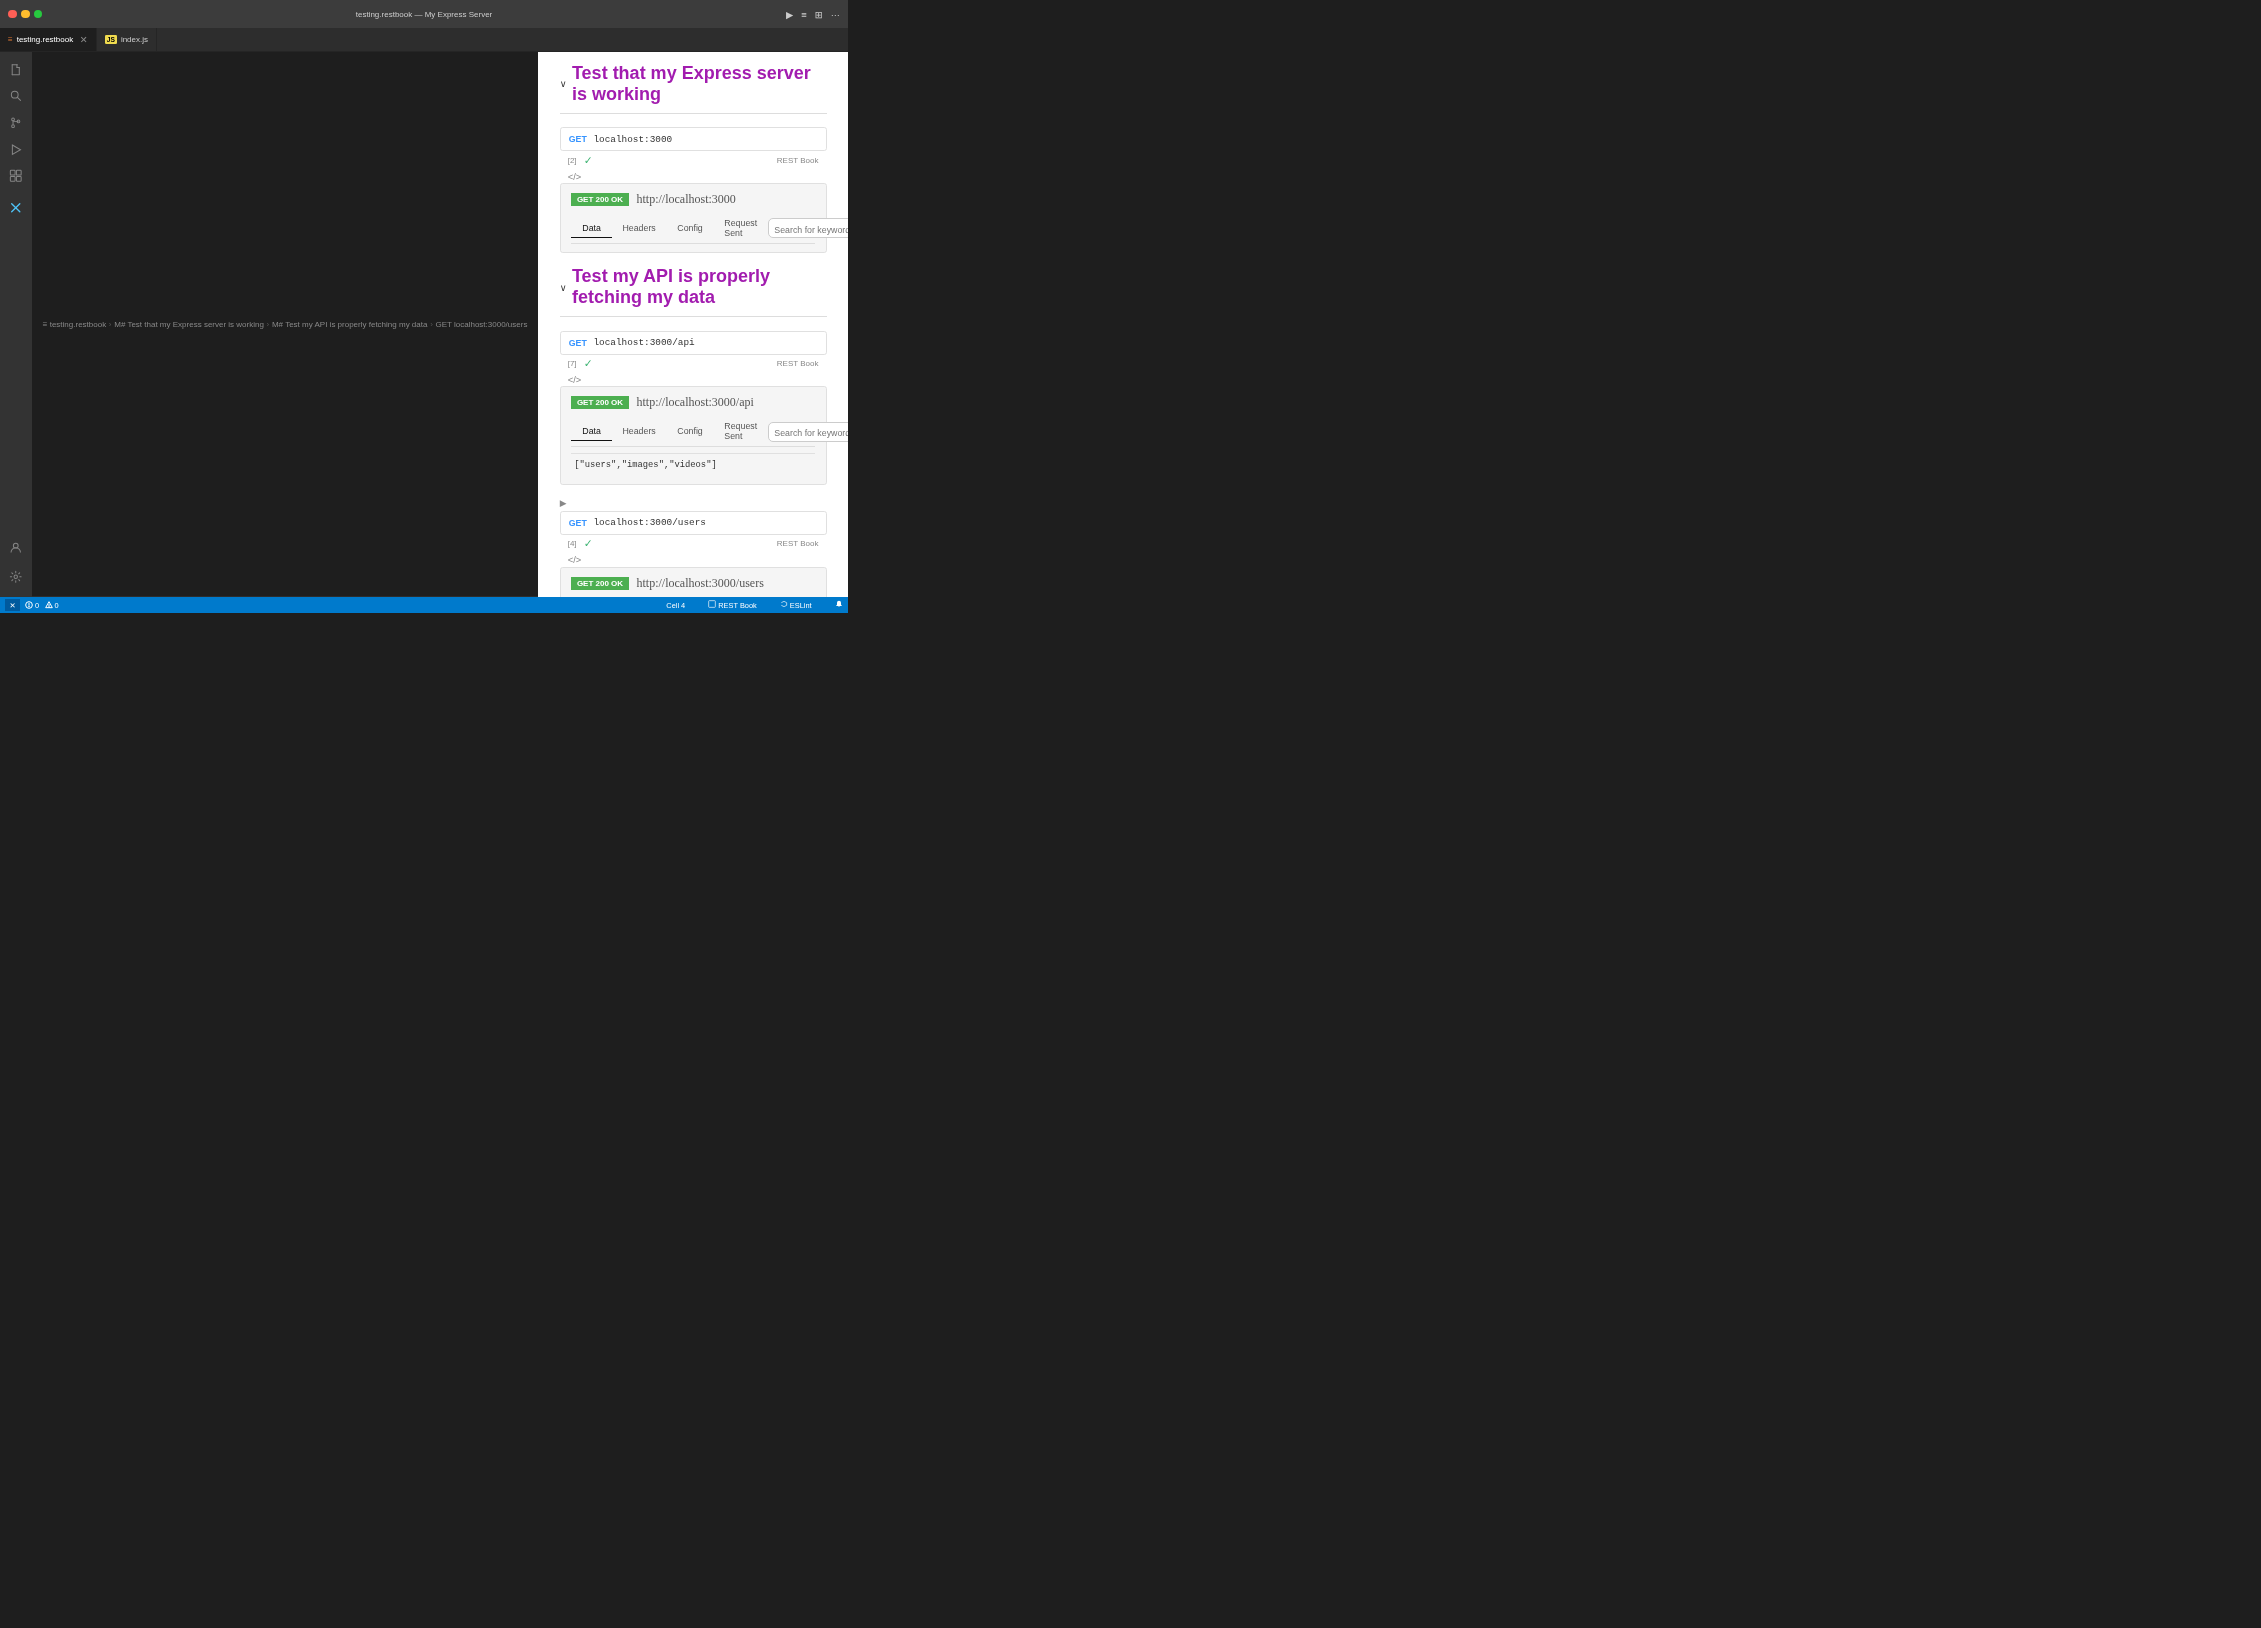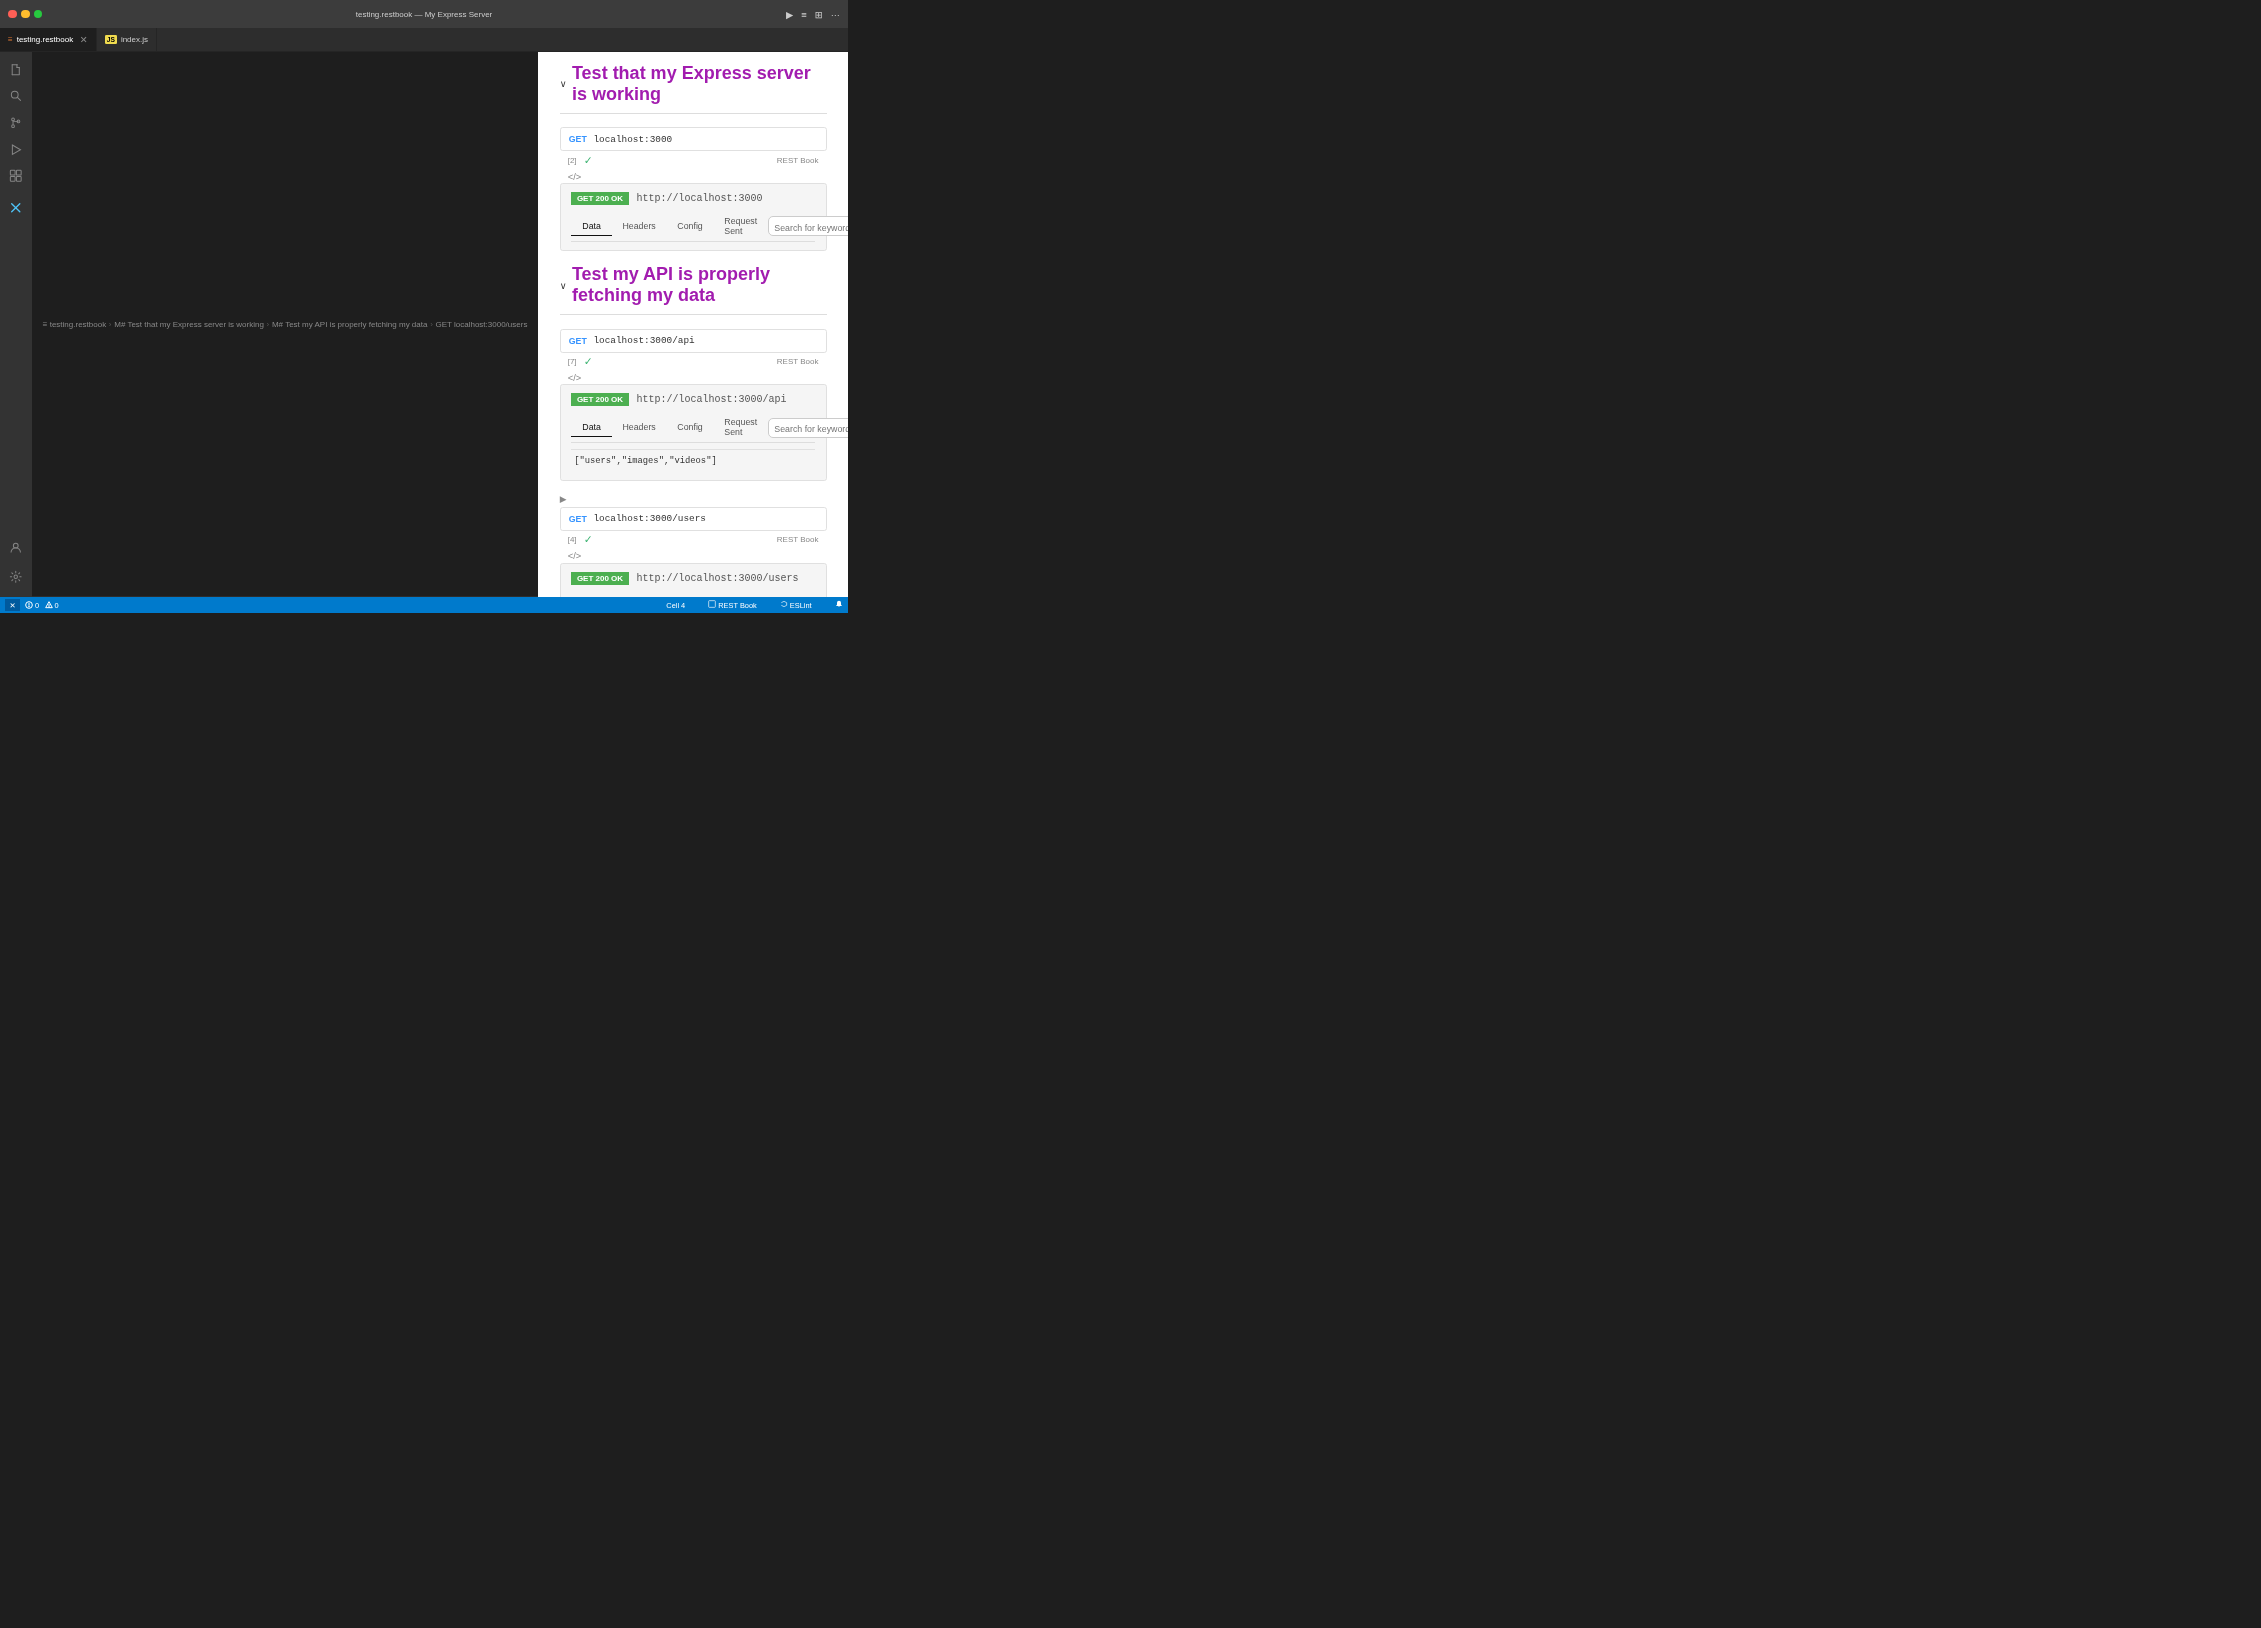--- a/index.html
+++ b/index.html
@@ -236,23 +236,23 @@
     }
     .status-ok {
       background: #4caf50;
       color: white;
       font-size: 8px;
       font-weight: 700;
       padding: 2px 5.4px;
       border-radius: 0;
     }
     .response-url {
-      font-size: 10px;
+      font-size: 12px;
       color: #555;
-      font-family: Liberation Mono, monospace;
+      font-family: Liberation Serif, serif;
     }
 
     
     .tabs-row {
       display: flex;
       align-items: center;
       gap: 0;
       margin-bottom: 0;
     }
     .response-tab {

